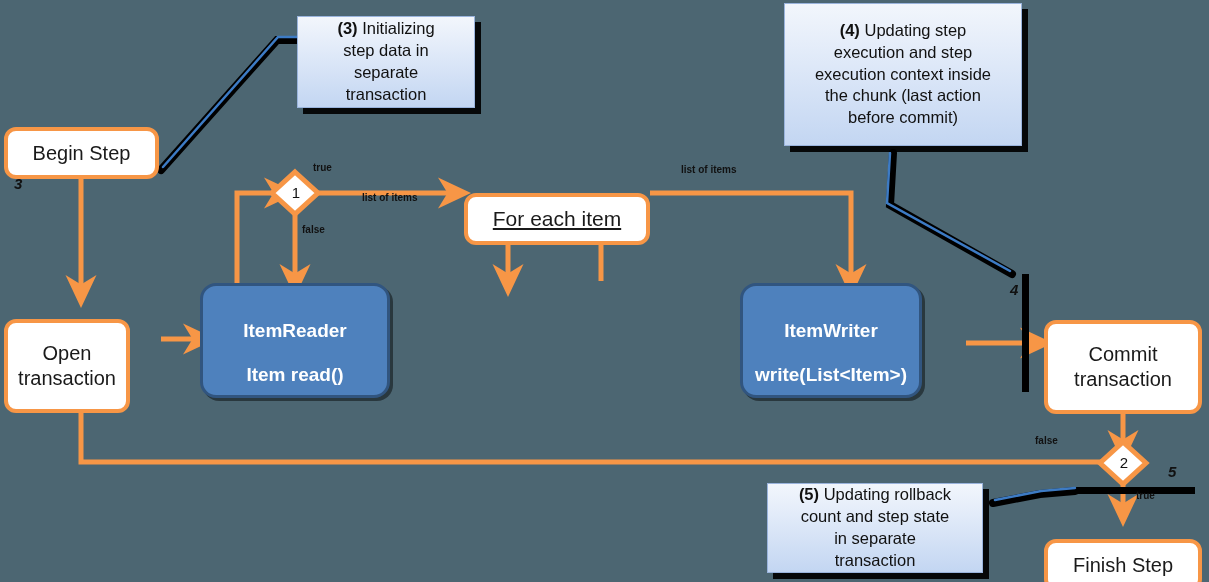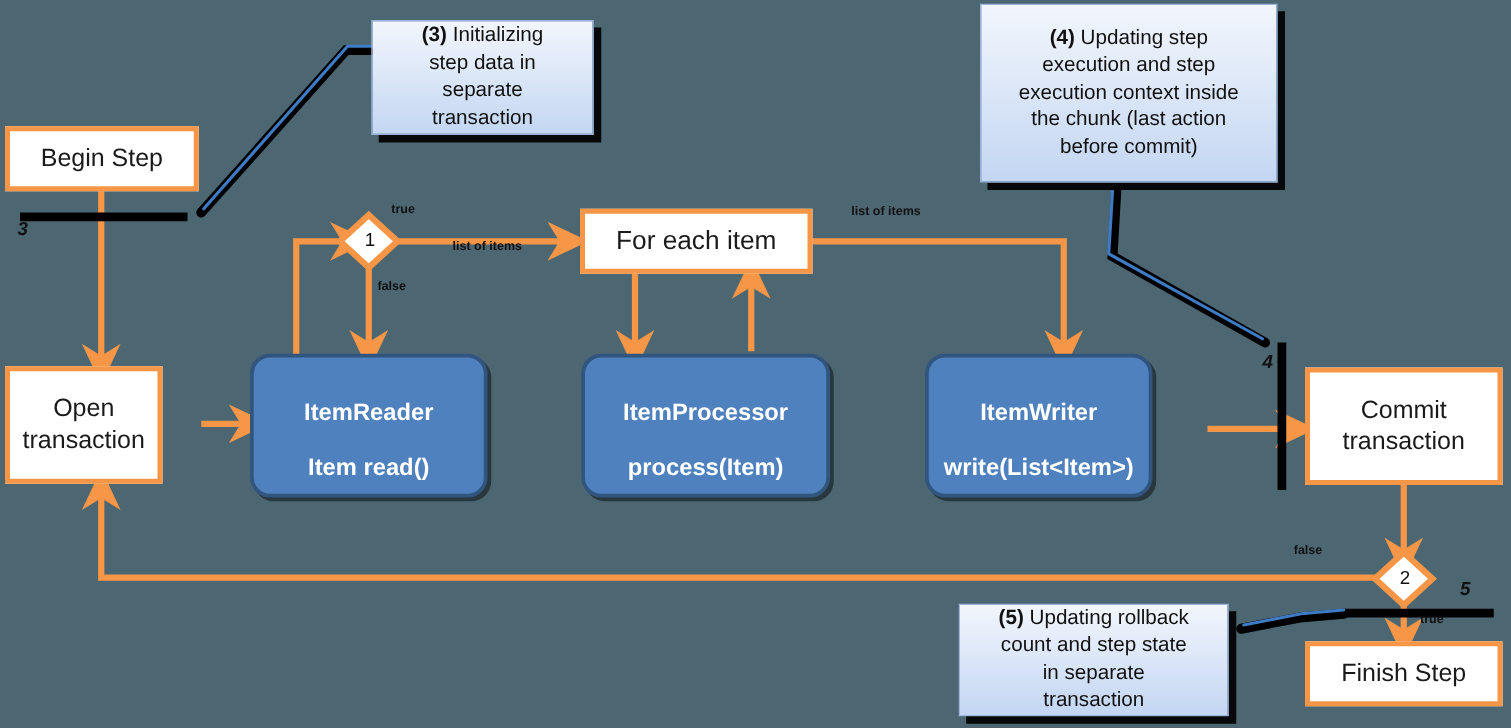--- a/index.html
+++ b/index.html
@@ -32,25 +32,26 @@
     box-sizing: border-box;
     display: flex;
     flex-direction: column;
     align-items: center;
     justify-content: center;
     text-align: center;
   }
   .node-white {
     background: #ffffff;
     border: 4px solid #f79646;
-    border-radius: 0;
+    border-radius: 12px;
     color: #1a1a1a;
     font-size: 20px;
     font-weight: 400;
     line-height: 1.25;
+    margin-top: 26px;
   }
   .node-blue {
     background: #4e81bd;
     border: 3px solid #31557f;
     border-radius: 16px;
     color: #ffffff;
     font-size: 19px;
     font-weight: bold;
     box-shadow: 3px 3px 0px rgba(0,0,0,0.45);
   }
@@ -171,28 +172,24 @@
   <div class="node node-white" style="left:4px; top:293px; width:126px; height:94px;">
     <span>Open</span>
     <span>transaction</span>
   </div>
 
   <div class="node node-blue" style="left:200px; top:283px; width:190px; height:115px;">
     <span class="line1">ItemReader</span>
     <span>Item read()</span>
   </div>
 
-  <div class="node node-white" style="left:464px; top:167px; width:186px; height:52px; font-size:21px;">
+  <div class="node node-white" style="left:464px; top:167px; width:186px; height:52px; font-size:21px;text-decoration:underline;">
     <span>For each item</span>
   </div>
 
-  <div class="node node-blue" style="left:465px; top:283px; width:199px; height:115px;">
-    <span class="line1">ItemProcessor</span>
-    <span>process(Item)</span>
-  </div>
 
   <div class="node node-blue" style="left:740px; top:283px; width:182px; height:115px;">
     <span class="line1">ItemWriter</span>
     <span>write(List&lt;Item&gt;)</span>
   </div>
 
   <div class="node node-white" style="left:1044px; top:294px; width:158px; height:94px;">
     <span>Commit</span>
     <span>transaction</span>
   </div>

